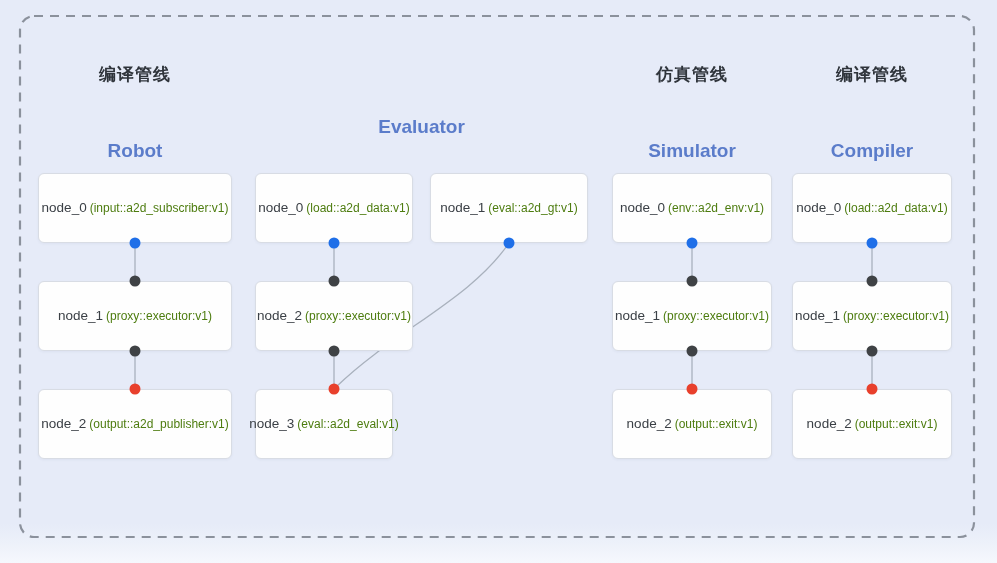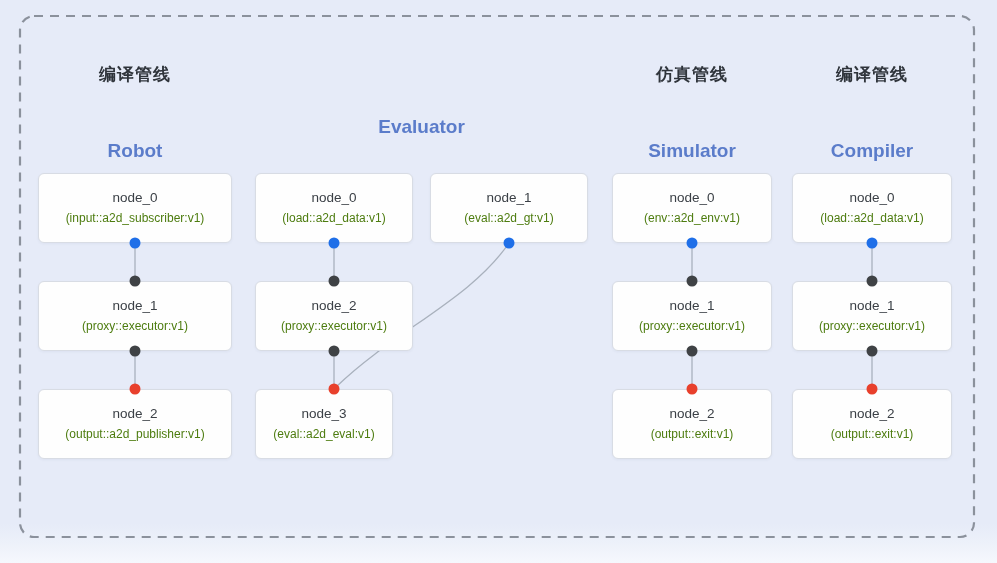--- a/index.html
+++ b/index.html
@@ -11,21 +11,21 @@
   svg.layer{position:absolute;left:0;top:0;pointer-events:none;}
   #edges-layer{z-index:1;}
   #ports-layer{z-index:3;}
   .col-header{position:absolute;top:63px;text-align:center;z-index:2;}
   .title-zh{font-size:17px;font-weight:600;color:#2f343b;line-height:24px;letter-spacing:1px;}
   .title-en{font-size:19px;font-weight:700;color:#5b7cca;line-height:26px;margin-top:51px;}
   .node{
     position:absolute;height:70px;z-index:2;box-sizing:border-box;
     background:#fefefe;border:1px solid #d8dce4;border-radius:6px;
     box-shadow:0 1px 3px rgba(40,60,100,0.05);
-    display:flex;flex-direction:column;align-items:center;justify-content:center;
+    display:flex;flex-direction:row;align-items:center;justify-content:center;
     gap:3px;text-align:center;
   }
   .node-name{font-size:13.5px;color:#3b4046;line-height:18px;}
   .node-type{font-size:12px;color:#4d7c0f;line-height:17px;white-space:nowrap;}
 </style>
 </head>
 <body>
 
 <div class="canvas">
 

